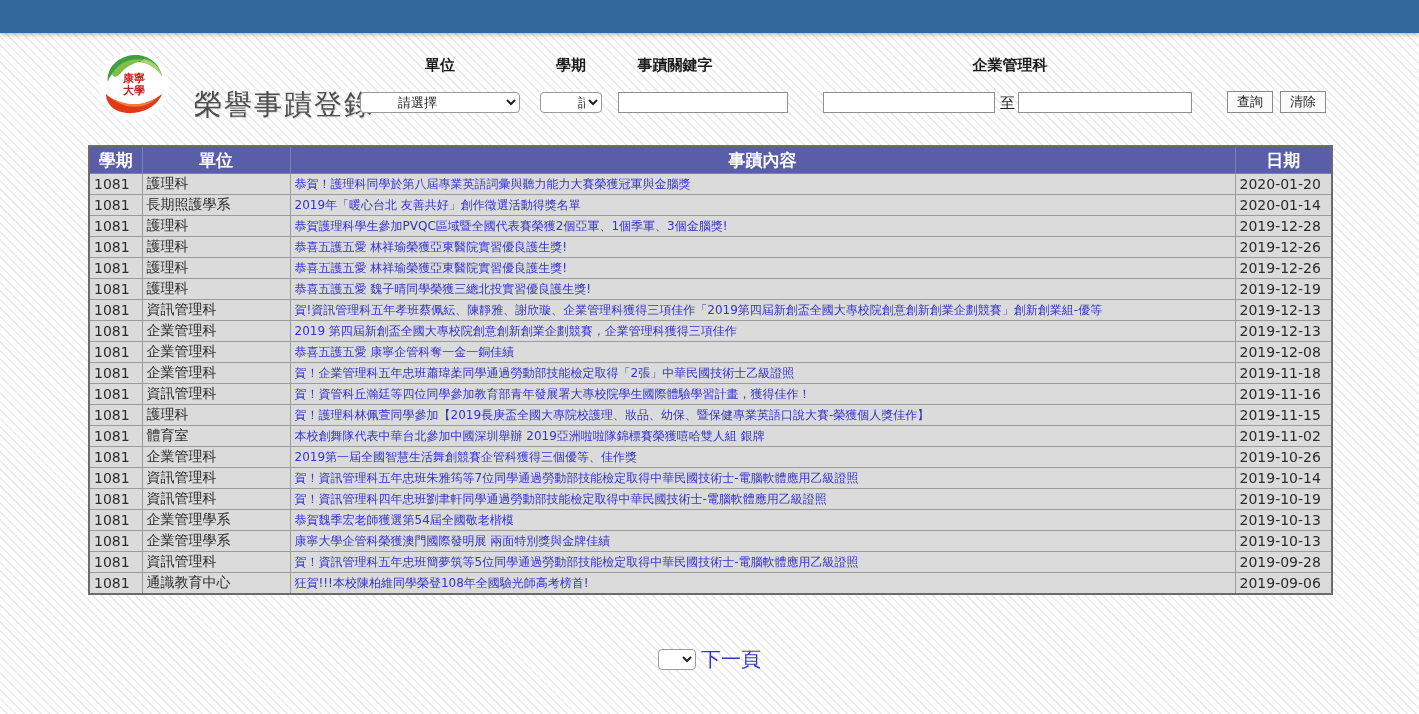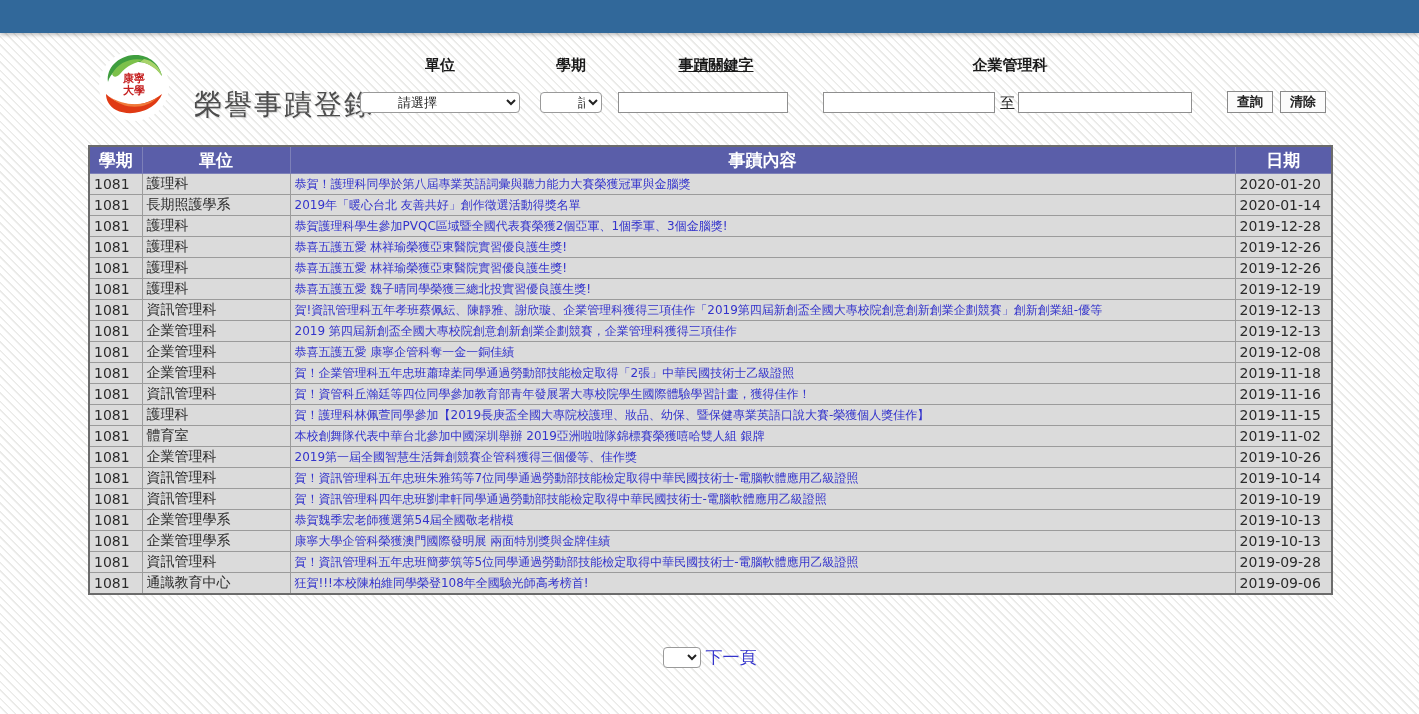--- a/index.html
+++ b/index.html
@@ -29,21 +29,21 @@
     height:21px;font-size:13px;color:#222;
     border:1px solid #9a9a9a;background:#fff;border-radius:4px;padding-left:33px;
   }
   input.ctl{
     height:21px;font-size:13px;border:1px solid #8f8f8f;background:#fff;
     padding:0 3px;
   }
   .to-text{position:absolute;top:94px;font-size:15px;color:#222;}
   button.ctl{
     height:22px;font-size:13px;color:#222;background:#fbfbfb;
-    border:1px solid #8a8a8a;padding:0 9px;cursor:pointer;font-weight:bold;
+    border:1px solid #8a8a8a;padding:0 9px;cursor:pointer;
   }
   
   table.honor{
     position:absolute;left:88px;top:145px;width:1243px;
     border-collapse:collapse;table-layout:fixed;
     border:2px solid #6b6b6b;
   }
   table.honor th{
     background:var(--table-header-bg,#5a5ea9);color:#fff;
     font-size:17px;font-weight:bold;height:26px;padding:0;
@@ -62,21 +62,21 @@
     font-size:12px;line-height:20px;display:block;
   }
   col.w-sem{width:53px;}col.w-unit{width:148px;}col.w-content{width:945px;}col.w-date{width:97px;}
   
   .pagination{
     position:absolute;left:0;top:646px;width:100%;
     display:flex;justify-content:center;align-items:center;gap:5px;
   }
   .pagination select{width:38px;}
   .pagination a{
-    color:var(--link-blue,#3333cc);font-size:17px;text-decoration:none;cursor:pointer;
+    color:var(--link-blue,#3333cc);font-size:20px;text-decoration:none;cursor:pointer;
   }
   .logo text{font-weight:bold;}
 </style>
 </head>
 <body>
 
 <div class="topbar"></div>
 
 <svg class="logo" viewBox="0 0 72 72">
   <circle cx="36" cy="36" r="35" fill="#ffffff"></circle>
@@ -94,21 +94,21 @@
 <span class="flt-label" style="left:360px;width:160px;">單位</span>
 <select class="ctl" style="left:360px;width:160px;">
   <option>請選擇</option>
 </select>
 
 <span class="flt-label" style="left:540px;width:62px;">學期</span>
 <select class="ctl" style="left:540px;width:62px;">
   <option>請選擇</option>
 </select>
 
-<span class="flt-label" style="left:631px;width:170px;text-decoration:underline;">事蹟關鍵字</span>
+<span class="flt-label" style="left:590px;width:170px;">事蹟關鍵字</span>
 <input class="ctl" type="text" style="left: 618px; width: 170px;" value="">
 
 <span class="flt-label" style="left:930px;width:160px;">企業管理科</span>
 <input class="ctl" type="text" style="left: 823px; width: 172px;" value="">
 <span class="to-text" style="left:1000px;">至</span>
 <input class="ctl" type="text" style="left: 1018px; width: 174px;" value="">
 
 <button class="ctl" style="left:1227px;top:91px;">查詢</button>
 <button class="ctl" style="left:1280px;top:91px;">清除</button>
 

